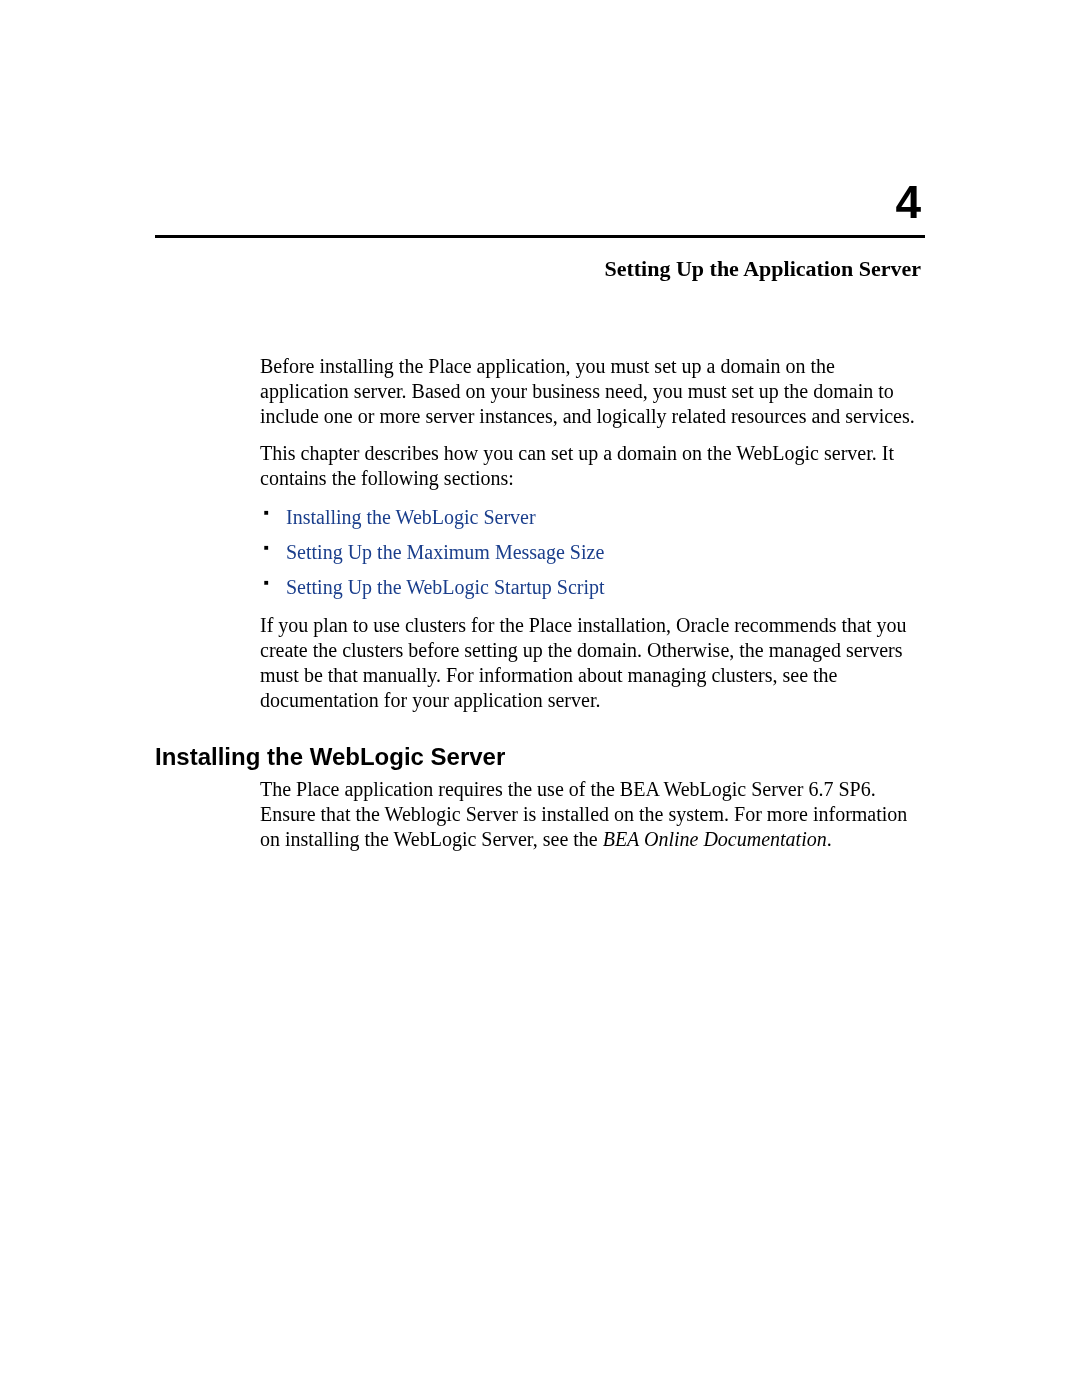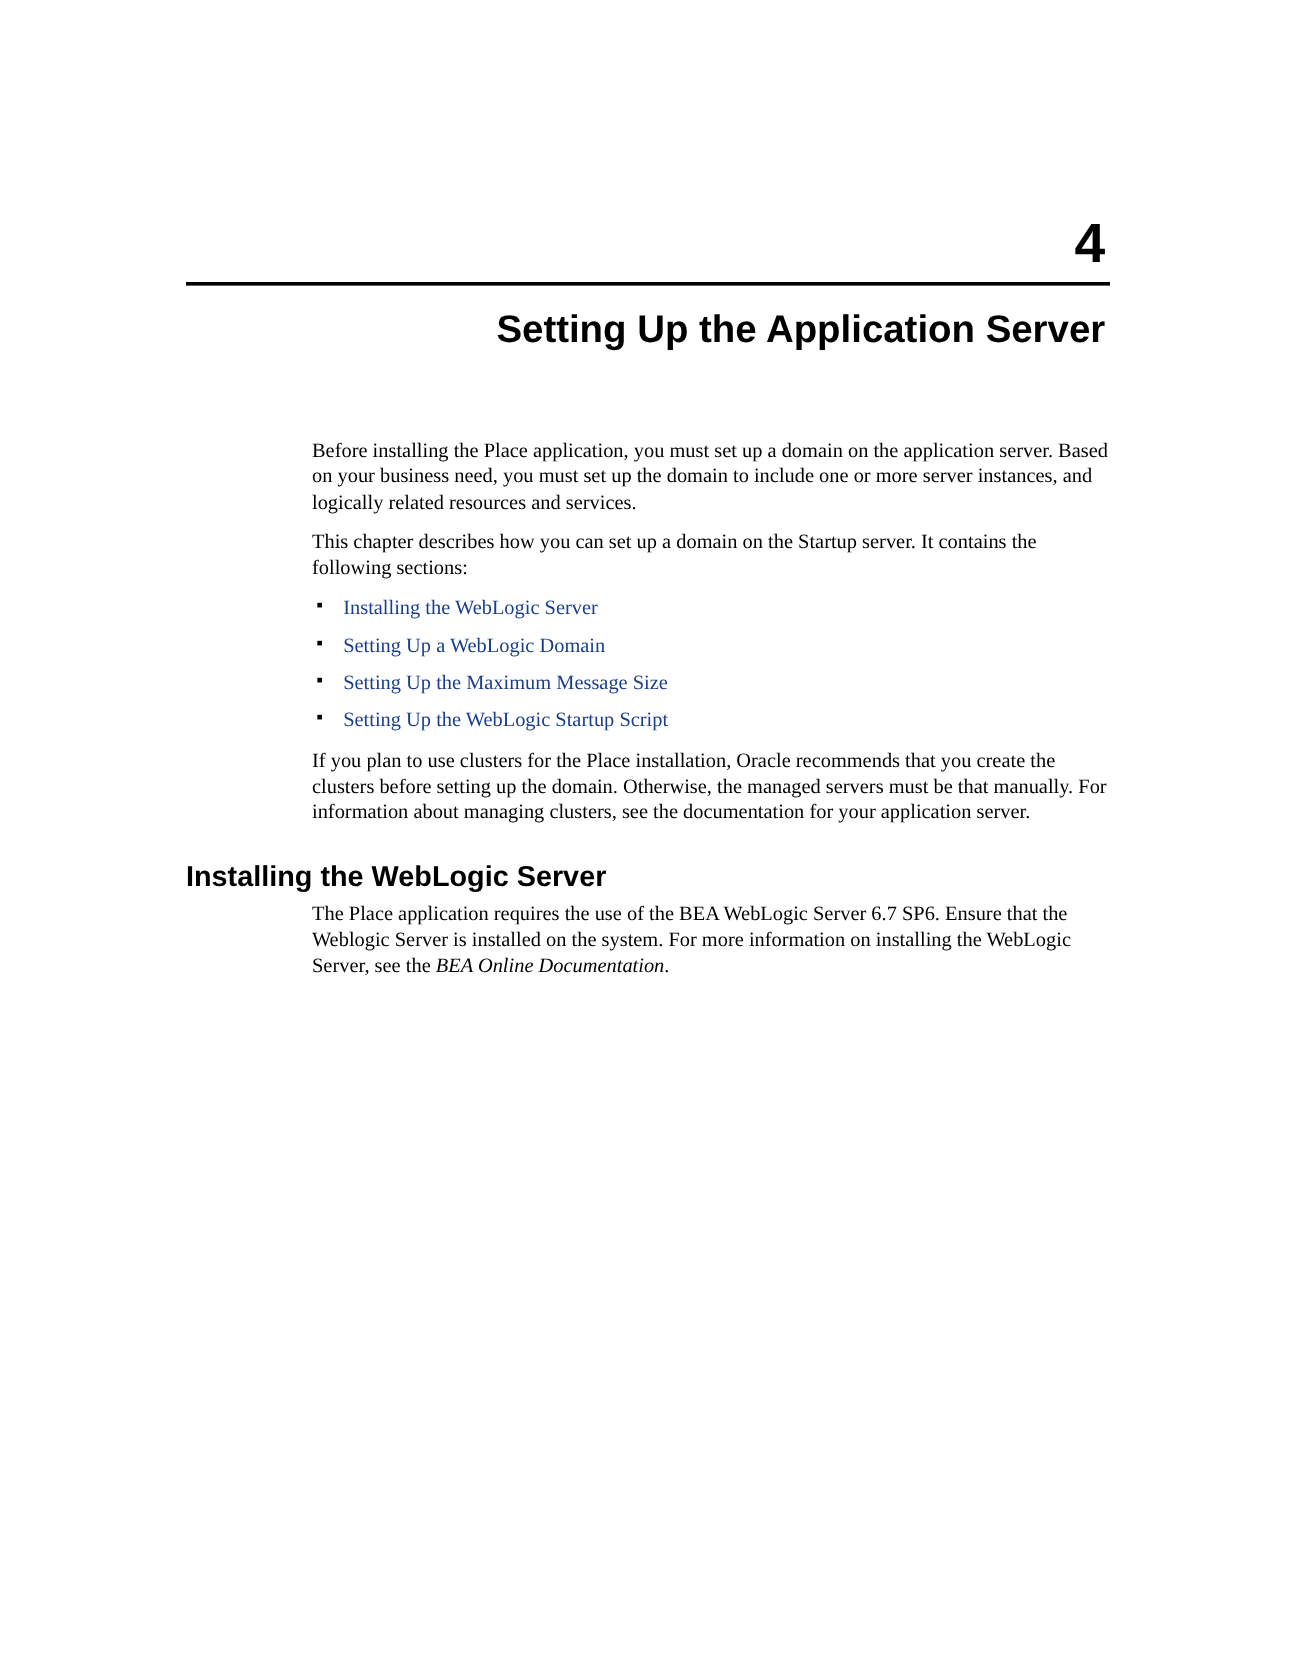--- a/index.html
+++ b/index.html
@@ -26,30 +26,30 @@
     margin-top: 175px;
     margin-bottom: 6px;
     padding-right: 4px;
   }
   .rule {
     border: none;
     border-top: 3px solid #000;
     margin: 0 0 18px 0;
   }
   .chapter-title {
-    font-family: Liberation Sans, sans-serif;
+    font-family: Liberation Serif, serif;
     font-weight: bold;
-    font-size: 32px;
+    font-size: 22px;
     text-align: right;
     margin: 0 0 72px 0;
     padding-right: 4px;
   }
   .body-block {
     margin-left: 105px;
-    font-size: 17px;
+    font-size: 20px;
     line-height: 1.25;
   }
   .body-block p {
     margin: 0 0 12px 0;
   }
   ul.bullets {
     list-style: none;
     padding: 0;
     margin: 0 0 12px 0;
   }
@@ -85,24 +85,23 @@
 <body>
 
 <div class="page">
 
   <div class="chapter-number">4</div>
   <hr class="rule">
   <h1 class="chapter-title">Setting Up the Application Server</h1>
 
   <div class="body-block">
     <p>Before installing the Place application, you must set up a domain on the application server. Based on your business need, you must set up the domain to include one or more server instances, and logically related resources and services.</p>
-    <p>This chapter describes how you can set up a domain on the Startup server. It contains the following sections:</p>
+    <p>This chapter describes how you can set up a domain on the WebLogic server. It contains the following sections:</p>
     <ul class="bullets">
       <li><span class="link">Installing the WebLogic Server</span></li>
-      <li><span class="link">Setting Up a WebLogic Domain</span></li>
       <li><span class="link">Setting Up the Maximum Message Size</span></li>
       <li><span class="link">Setting Up the WebLogic Startup Script</span></li>
     </ul>
     <p>If you plan to use clusters for the Place installation, Oracle recommends that you create the clusters before setting up the domain. Otherwise, the managed servers must be that manually. For information about managing clusters, see the documentation for your application server.</p>
   </div>
 
   <h2 class="section-heading">Installing the WebLogic Server</h2>
   <div class="body-block">
     <p>
       <span>The Place application requires the use of the BEA WebLogic Server 6.7 SP6. Ensure that the Weblogic Server is installed on the system. For more information on installing the WebLogic Server, see the </span><span class="italic">BEA Online Documentation</span><span>.</span>

